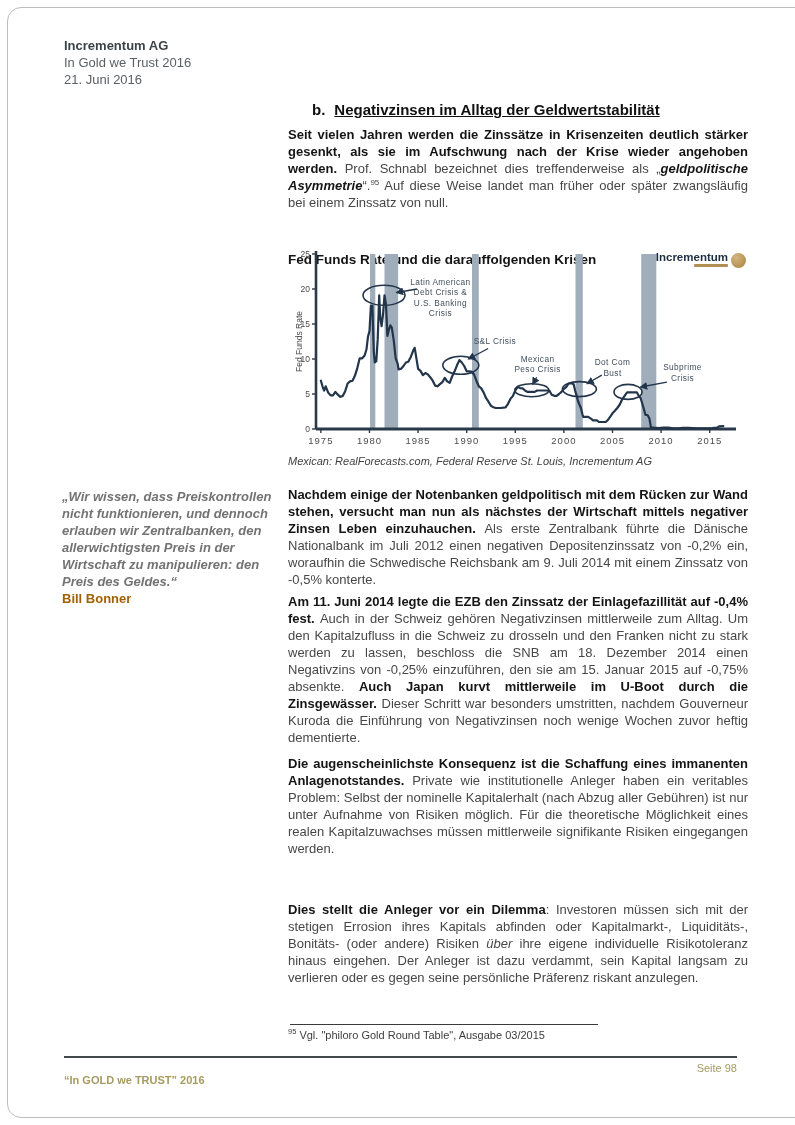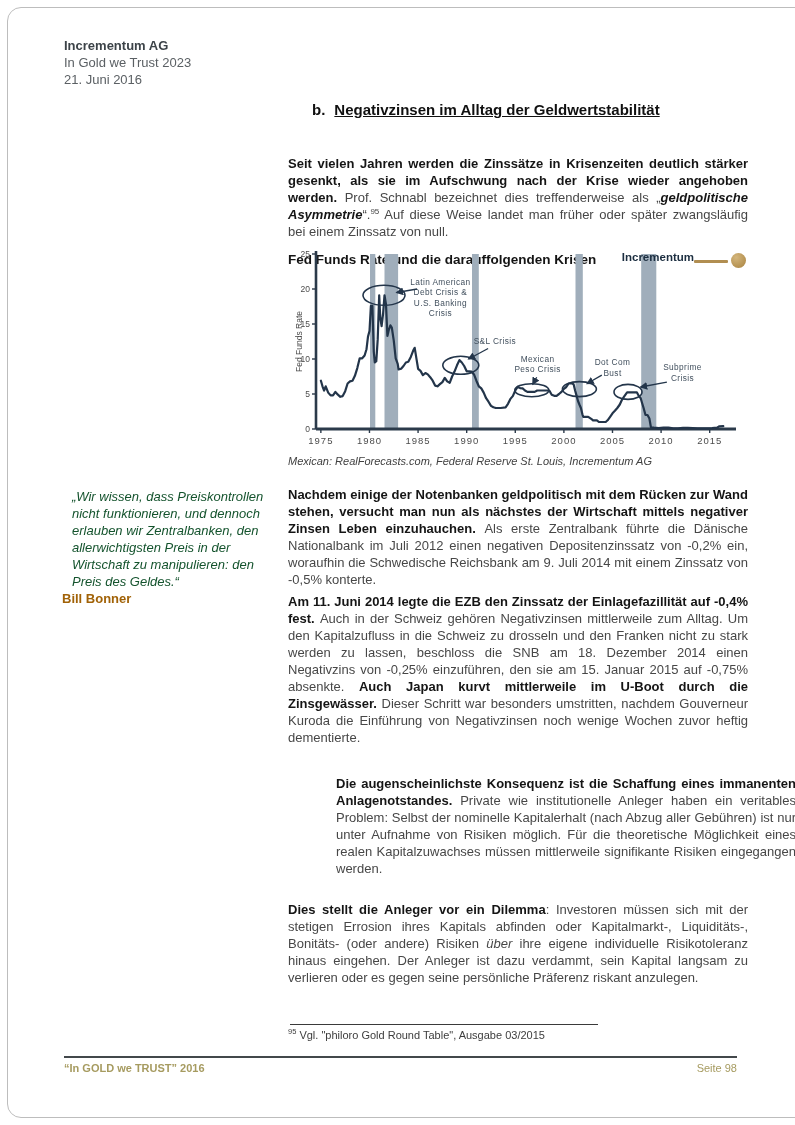--- a/index.html
+++ b/index.html
@@ -16,65 +16,65 @@
   .heading .prefix { margin-right:9px; }
   .heading .underlined { text-decoration:underline; }
 
   .para { position:absolute; left:288px; width:460px; font-size:13px; line-height:17px;
           color:#474747; text-align:justify; }
   .seg-b  { font-weight:bold; color:#151515; }
   .seg-bi { font-weight:bold; font-style:italic; color:#151515; }
   .seg-i  { font-style:italic; }
   sup.seg-sup { font-size:8px; line-height:0; }
 
-  #p1 { top:155px; }
+  #p1 { top:126px; }
   #p2 { top:486px; }
   #p3 { top:593px; }
   #p4 { top:747px; }
-  #p5 { top:775px;margin-left:48px; }
+  #p5 { top:755px; }
   #p6 { top:901px; }
 
   .chart-title { position:absolute; left:288px; top:230px; font-size:13.5px; font-weight:bold; color:#141414;margin-top:22px; }
   .chart-wrap { position:absolute; left:294px; top:247px; width:452px; height:202px; }
   .chart-wrap svg { display:block; }
   .tick  { font-family:"Liberation Sans",sans-serif; font-size:8.5px; fill:#4c4c4c; }
   .xtick { font-family:"Liberation Sans",sans-serif; font-size:9.5px; fill:#4c4c4c; letter-spacing:1px; }
   .ann   { font-family:"Liberation Sans",sans-serif; font-size:8.3px; fill:#42505e; letter-spacing:.4px; }
 
   .chart-logo { position:absolute; top:4px; right:0; display:flex; align-items:flex-start; gap:3px; }
-  .logo-stack { display:flex; flex-direction:row; align-items:flex-end; }
+  .logo-stack { display:flex; flex-direction:column; align-items:flex-end; }
   .logo-name { font-size:11.5px; font-weight:bold; color:#1c2e40; }
   .logo-bar { width:34px; height:3px; background:#b18e51; margin-top:1px; border-radius:1px; }
   .logo-ball { width:15px; height:15px; border-radius:50%;
                background:radial-gradient(circle at 35% 30%, #d4b67c, #a8823f); margin-top:2px; }
 
   .chart-source { position:absolute; left:288px; top:455px; font-size:11px; font-style:italic; color:#414141; }
 
   .quote { position:absolute; left:62px; top:488px; width:222px; font-size:13px; line-height:17px; }
-  .quote-text { font-weight:normal; font-style:italic; color:#14532d;margin-left:10px; }
+  .quote-text { font-weight:bold; font-style:italic; color:#737373; }
   .quote-attr { font-weight:bold; color:#a16207; }
 
   .footnote-rule { position:absolute; left:290px; top:1024px; width:308px; border-top:1.5px solid #3a3a3a; }
   .footnote { position:absolute; left:288px; top:1029px; font-size:11px; color:#3d3d3d; }
   .footnote sup { font-size:7.5px; line-height:0; }
 
   .footer-rule { position:absolute; left:64px; top:1056px; width:673px; border-top:2px solid #43484b; }
   .footer { position:absolute; left:64px; top:1062px; width:673px; display:flex;
             justify-content:space-between; font-size:11px; color:#a69b60; }
-  .footer-left { font-weight:bold; }
+  .footer-left { font-weight:bold;margin-top:12px; }
 </style>
 </head>
 <body>
 
 <div class="page">
   <div class="page-border"></div>
 
   <div class="header">
     <div class="company">Incrementum AG</div>
-    <div>In Gold we Trust 2023</div>
+    <div>In Gold we Trust 2016</div>
     <div>21. Juni 2016</div>
   </div>
 
   <div class="heading">
     <span class="prefix">b.</span><span class="underlined">Negativzinsen im Alltag der Geldwertstabilität</span>
   </div>
 
   <div class="para" id="p1"><span class="seg-b">Seit vielen Jahren werden die Zinssätze in Krisenzeiten deutlich stärker gesenkt, als sie im Aufschwung nach der Krise wieder angehoben werden. </span><span class="seg-r">Prof. Schnabl bezeichnet dies treffenderweise als „</span><span class="seg-bi">geldpolitische Asymmetrie</span><span class="seg-r">“.</span><sup class="seg-sup">95</sup><span class="seg-r"> Auf diese Weise landet man früher oder später zwangsläufig bei einem Zinssatz von null.</span></div>
 
   <div class="chart-title">Fed Funds Rate und die darauffolgenden Krisen</div>

